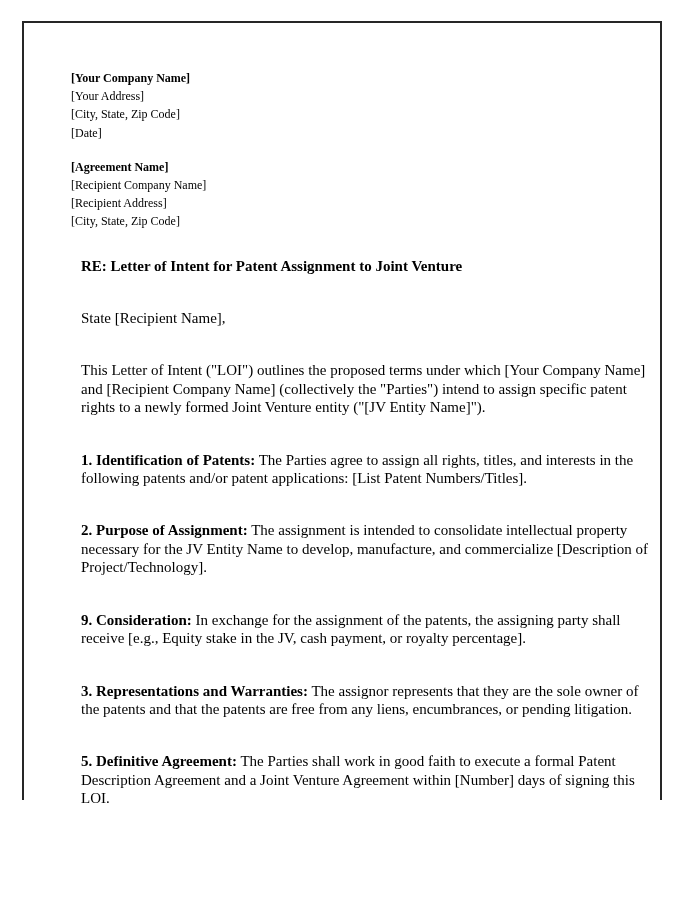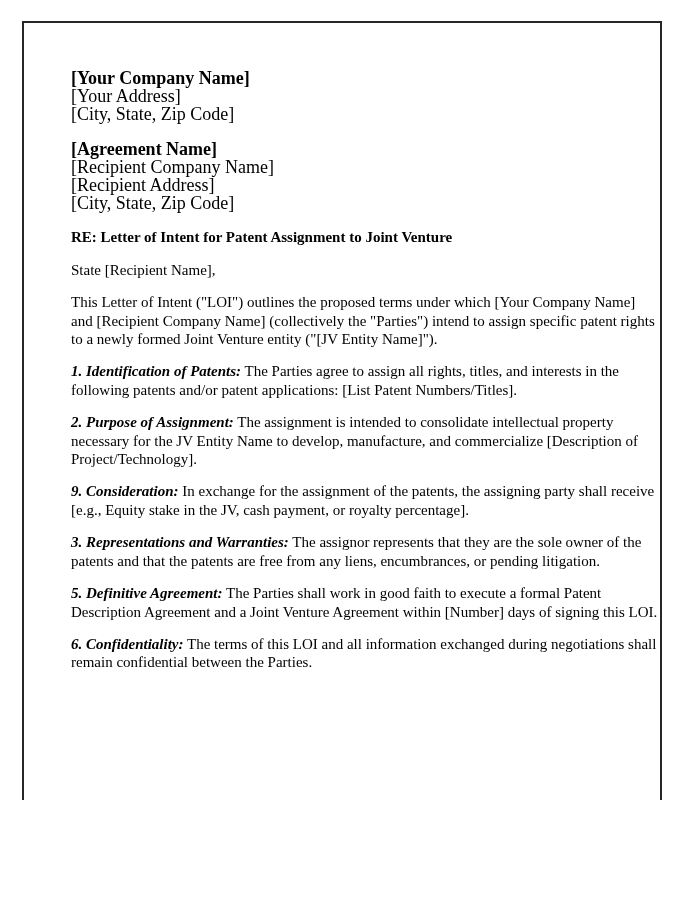--- a/index.html
+++ b/index.html
@@ -32,53 +32,54 @@
 
   #doc-body {
     position: absolute;
     left: 47px;
     top: 46px;
     width: 588px;
   }
 
   .block {
     margin: 0 0 0 0;
-    font-size: 18px;
+    font-size: 12px;
     line-height: 18.2px;
   }
 
   .line {
     white-space: nowrap;
   }
 
   .gap-block { height: 16px; }
   .gap-para  { height: 14px; }
 
   .bold { font-weight: bold; }
 
   p.para {
-    margin: 0;
+    margin: 10px;
     font-size: 15px;
     line-height: 18.4px;
     text-align: left;
   }
 
-  .clause-title { font-weight: bold; font-style: italic; }
+  .clause-title { font-weight: bold; }
 </style>
 </head>
 <body>
 
 <div id="page-frame">
 
   <div id="doc-body">
 
     <div class="block">
       <div class="line bold">[Your Company Name]</div>
       <div class="line">[Your Address]</div>
       <div class="line">[City, State, Zip Code]</div>
+      <div class="line">[Date]</div>
     </div>
 
     <div class="gap-block"></div>
 
     <div class="block">
       <div class="line bold">[Agreement Name]</div>
       <div class="line">[Recipient Company Name]</div>
       <div class="line">[Recipient Address]</div>
       <div class="line">[City, State, Zip Code]</div>
     </div>
@@ -117,22 +118,19 @@
       <p class="para">
         <span class="clause-title">3. Representations and Warranties:</span><span> The assignor represents that they are the sole owner of the patents and that the patents are free from any liens, encumbrances, or pending litigation.</span>
       </p>
       <div class="gap-para"></div>
 
       <p class="para">
         <span class="clause-title">5. Definitive Agreement:</span><span> The Parties shall work in good faith to execute a formal Patent Description Agreement and a Joint Venture Agreement within [Number] days of signing this LOI.</span>
       </p>
       <div class="gap-para"></div>
 
-      <p class="para">
-        <span class="clause-title">6. Confidentiality:</span><span> The terms of this LOI and all information exchanged during negotiations shall remain confidential between the Parties.</span>
-      </p>
       <div class="gap-para"></div>
 
 
     </div>
 
   </div>
 </div>
 
 </body></html>

